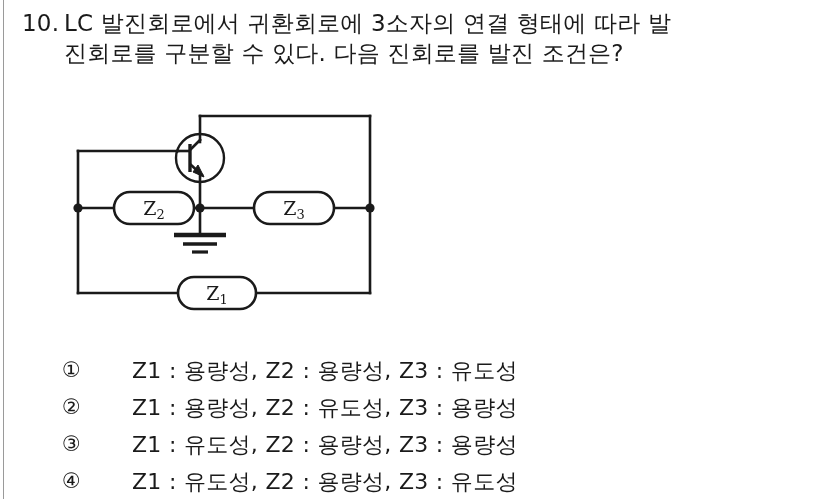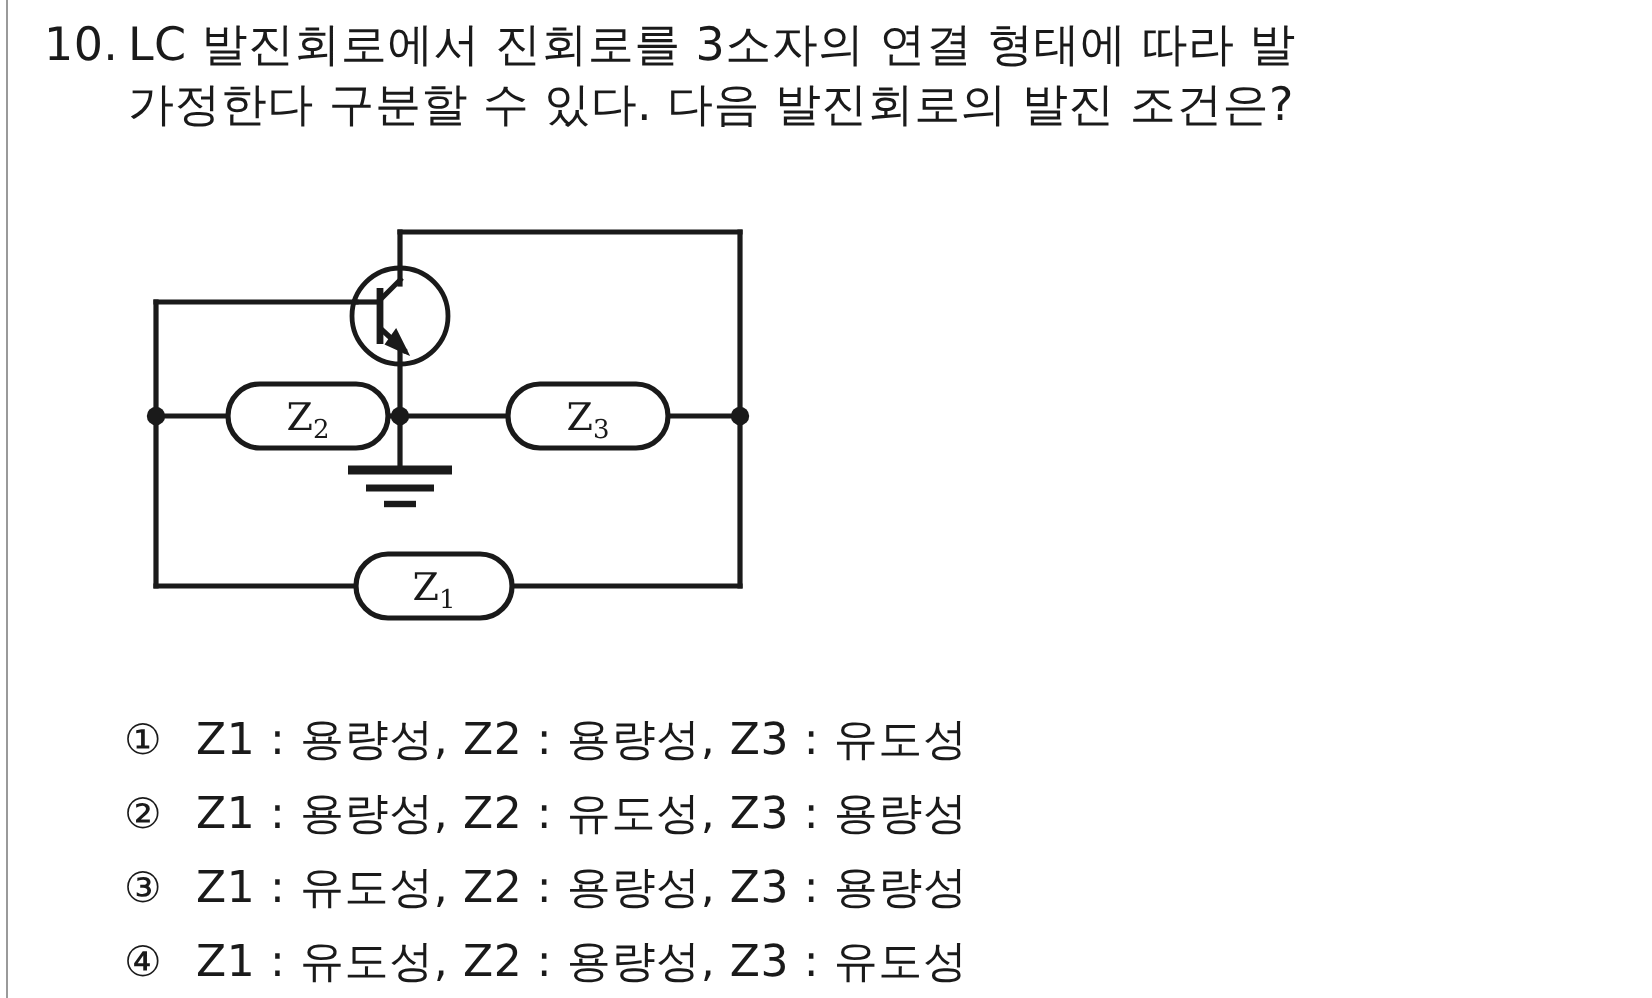--- a/index.html
+++ b/index.html
@@ -97,39 +97,40 @@
   }
   .choice-marker {
     flex: 0 0 36px;
     width: 36px;
     font-size: 21px;
     font-family: "DejaVu Sans", sans-serif;
   }
   .choice-text {
     flex: 1 1 auto;
     letter-spacing: 0.3px;
+    margin-left: 34px;
   }
 </style>
 </head>
 <body>
 
 <div class="page-edge"></div>
 
 <div class="page">
 
   <div class="stem">
 
     <div class="stem-line">
       <span class="q-num">10.</span>
-      <span class="stem-text">LC 발진회로에서 진회로를 3소자의 연결 형태에 따라 발</span>
+      <span class="stem-text">LC 발진회로에서 귀환회로에 3소자의 연결 형태에 따라 발</span>
     </div>
 
     <div class="stem-line">
       <span class="q-indent"></span>
-      <span class="stem-text">가정한다 구분할 수 있다. 다음 발진회로의 발진 조건은?</span>
+      <span class="stem-text">진회로를 구분할 수 있다. 다음 진회로를 발진 조건은?</span>
     </div>
 
 
   </div>
 
   <div class="circuit-wrap">
     <svg width="330" height="212" viewBox="0 0 330 212" xmlns="http://www.w3.org/2000/svg">
 
       <g fill="none" stroke="#1a1a1a" stroke-width="2.6" stroke-linecap="square">
 

